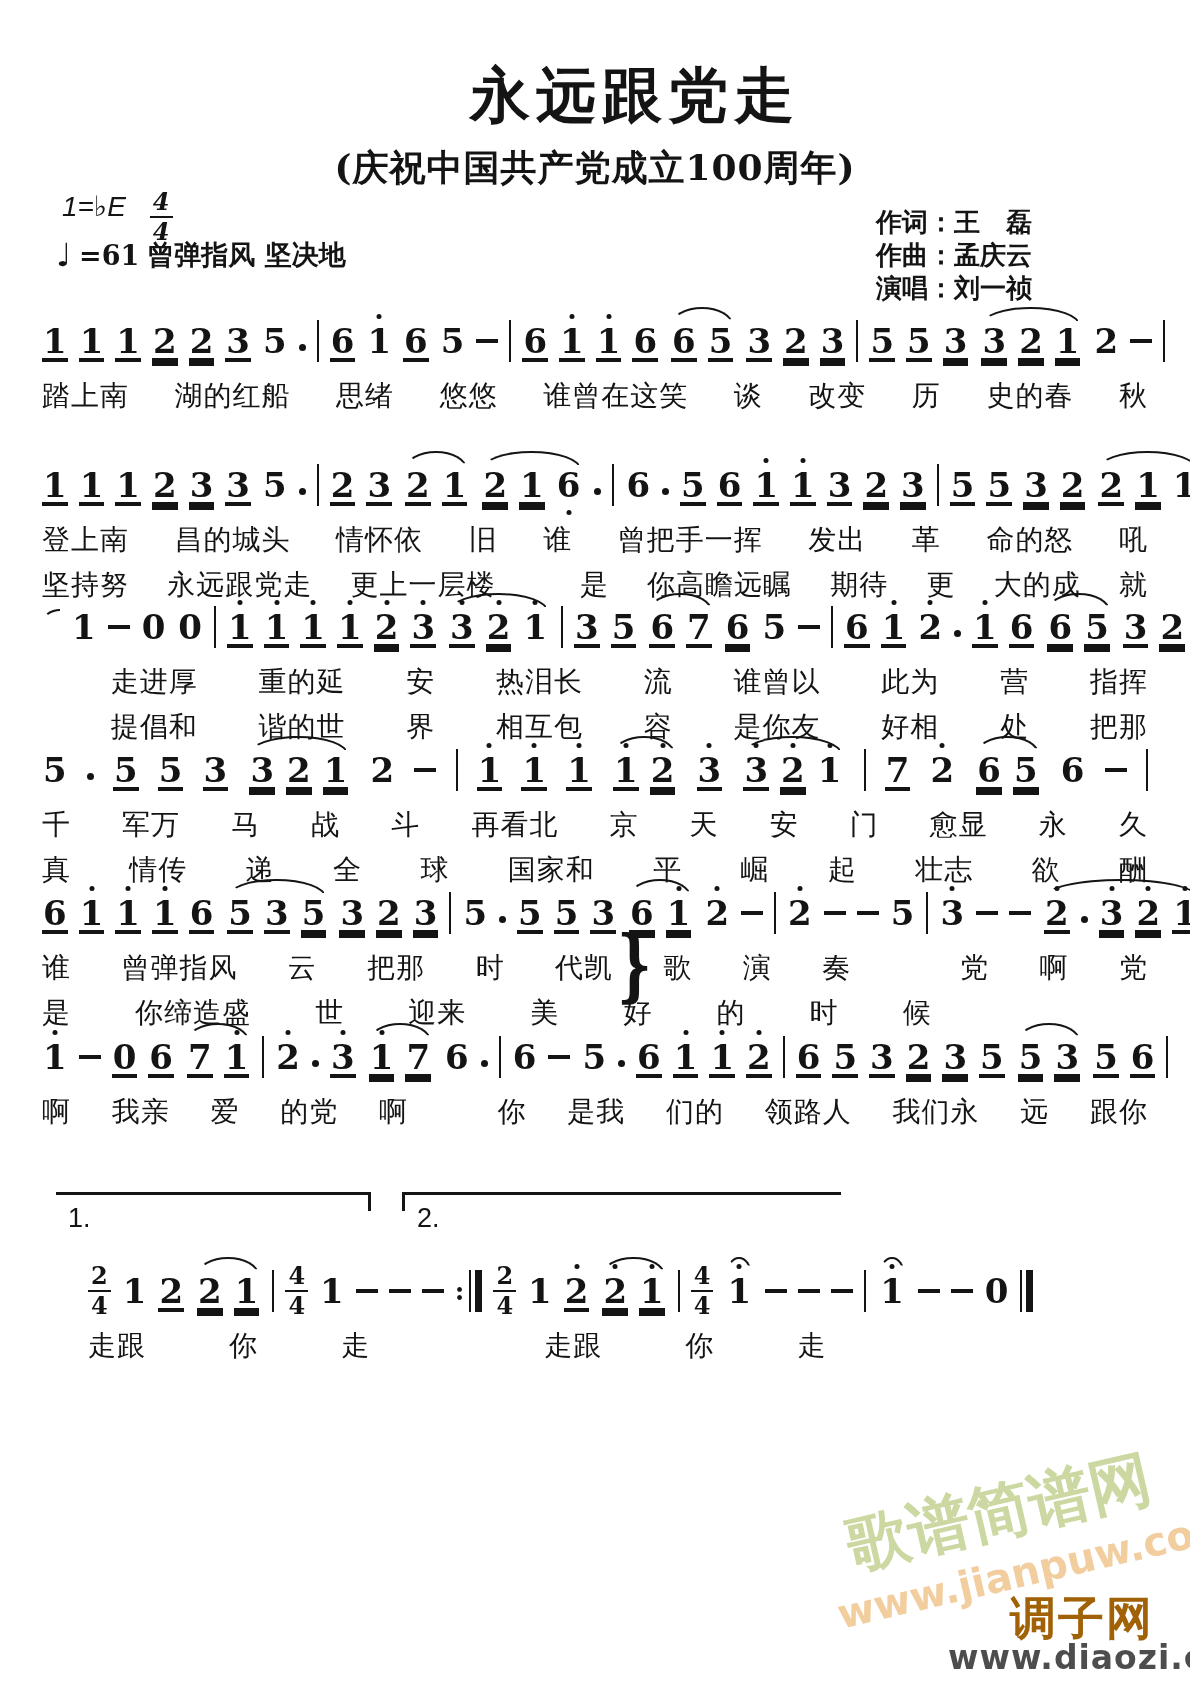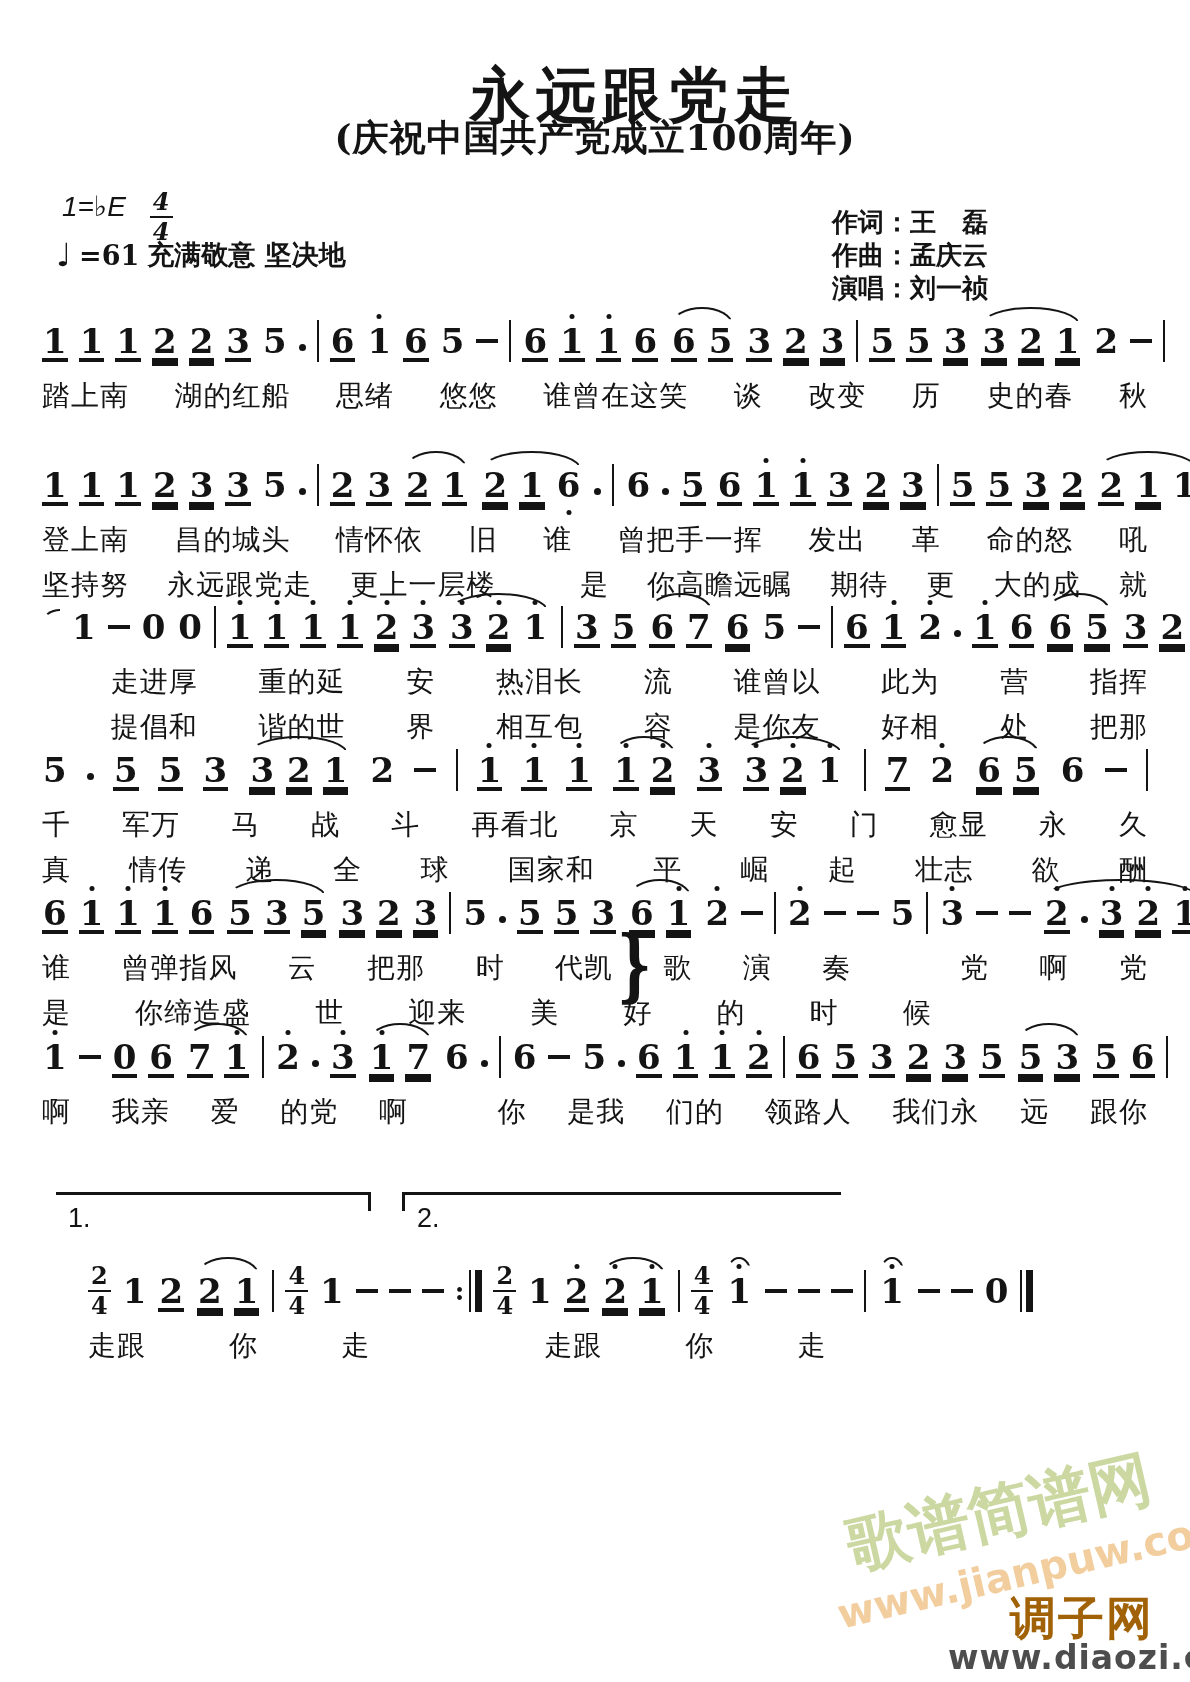--- a/index.html
+++ b/index.html
@@ -8,34 +8,34 @@
     font-family:"DejaVu Serif","Liberation Serif",serif;color:#141414;
     overflow:hidden;
   }
   .abs{position:absolute;}
   
   .title{
     top:56px;left:0;width:100%;text-align:center;
     font-size:60px;font-weight:bold;letter-spacing:6px;margin:0;padding-left:40px;
   }
   .subtitle{
-    top:114px;left:0;width:100%;text-align:center;
+    top:144px;left:0;width:100%;text-align:center;
     font-size:36px;font-weight:bold;letter-spacing:1px;
   }
   .keyline{
     top:190px;left:62px;display:flex;align-items:flex-start;gap:24px;
     font-family:"Liberation Sans","DejaVu Sans",sans-serif;font-size:28px;font-style:italic;
   }
   .tempoline{
     top:236px;left:56px;display:flex;align-items:center;gap:8px;
     font-size:27px;font-weight:bold;
   }
   .tempoline .qnote{font-size:32px;font-weight:normal;}
   .credits{top:206px;left:832px;font-size:26px;line-height:33px;font-weight:600;}
-  .credit-row{white-space:pre;}
+  .credit-row{white-space:pre;margin-left:44px;}
   
   .ts{display:inline-flex;flex-direction:column;align-items:center;line-height:1;
       font-weight:bold;font-size:24px;font-family:"DejaVu Serif",serif;}
   .ts .num{padding:0 3px 2px;border-bottom:2px solid #141414;}
   .ts .den{padding-top:2px;}
   
   .system{left:42px;width:1106px;}
   .notes{
     display:flex;justify-content:space-between;align-items:center;gap:11px;
     height:58px;padding-top:16px;
@@ -107,21 +107,21 @@
   <span>1=♭E</span>
   <span class="ts">
     <span class="num">4</span>
     <span class="den">4</span>
   </span>
 </div>
 
 <div class="abs tempoline">
   <span class="qnote">♩</span>
   <span>=61</span>
-  <span>充满敬意 坚决地</span>
+  <span>曾弹指风 坚决地</span>
 </div>
 
 <div class="abs credits">
     <div class="credit-row">作词：王　磊</div>
     <div class="credit-row">作曲：孟庆云</div>
     <div class="credit-row">演唱：刘一祯</div>
   </div>
 
 <div id="score">
     <div class="abs system" style="top: 296px;">

